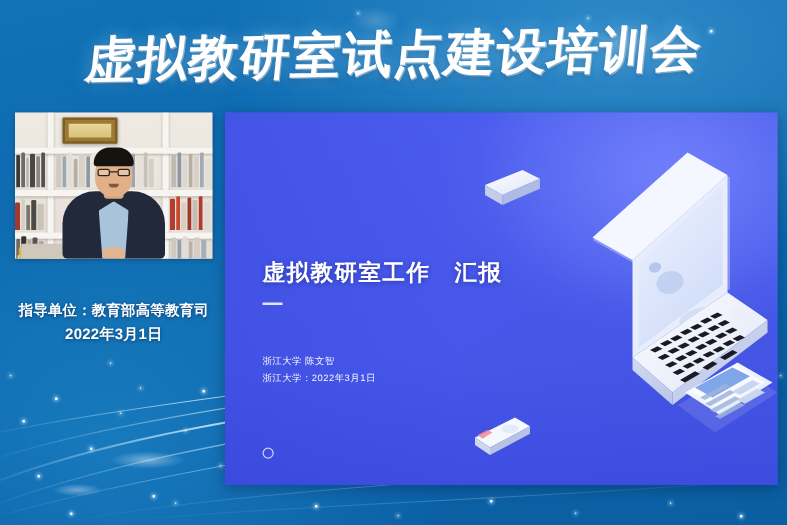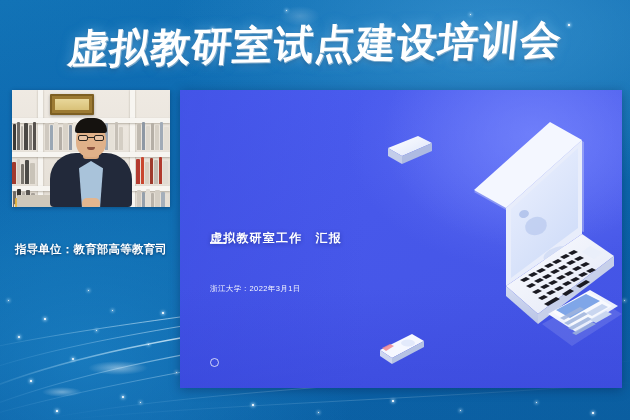--- a/index.html
+++ b/index.html
@@ -154,24 +154,23 @@
     position:absolute; left:0; bottom:0; width:100%; height:34%;
     background:linear-gradient(0deg, rgba(52,66,214,0.42) 0%, rgba(52,66,214,0) 100%);
   }
   .slide-glow-tr {
     position:absolute; right:-60px; top:-70px; width:300px; height:230px;
     background:radial-gradient(ellipse at center, rgba(124,140,255,.55) 0%, rgba(124,140,255,0) 70%);
   }
 
   .slide-title {
     position:absolute; left:30px; top:116px;
-    font-size:12px; font-weight:700; color:#ffffff;
+    font-size:18px; font-weight:700; color:#ffffff;
     letter-spacing:1.2px; white-space:nowrap;
     text-shadow:0 1px 4px rgba(10,20,90,.45);
-    margin-top:24px;
   }
   .slide-rule {
     position:absolute; left:30px; top:152px;
     width:16px; height:2px; background:rgba(255,255,255,.85);
   }
   .slide-meta {
     position:absolute; left:30px; top:192px;
     color:#ffffff;
   }
   .slide-meta .m { font-size:7.5px; line-height:14px; letter-spacing:.4px; white-space:nowrap; opacity:.96; }
@@ -364,20 +363,21 @@
         <div class="p-glass l"></div>
         <div class="p-glass r"></div>
         <div class="p-bridge"></div>
         <div class="p-mouth"></div>
       </div>
     </div>
   </div>
 
   <div class="credits">
     <div class="line">指导单位：教育部高等教育司</div>
+    <div class="line date">2022年3月1日</div>
   </div>
 
   <div class="slide">
     <div class="slide-shade-l"></div>
     <div class="slide-shade-b"></div>
     <div class="slide-glow-tr"></div>
 
     <div class="illus">
       <svg viewBox="0 0 248 250">
         <defs>
@@ -494,19 +494,20 @@
           <ellipse cx="34" cy="229" rx="7" ry="3.5" fill="#e3eafb"></ellipse>
           <polygon points="8,234 16,230 20,232 12,237" fill="#f08a92" opacity="0.85"></polygon>
         </g>
       </svg>
     </div>
 
     <div class="slide-title">虚拟教研室工作　汇报</div>
     <div class="slide-rule"></div>
 
     <div class="slide-meta">
+      <div class="m">浙江大学 陈文智</div>
       <div class="m">浙江大学：2022年3月1日</div>
     </div>
 
     <div class="slide-dot"></div>
   </div>
 
 </div>
 
 </body></html>

